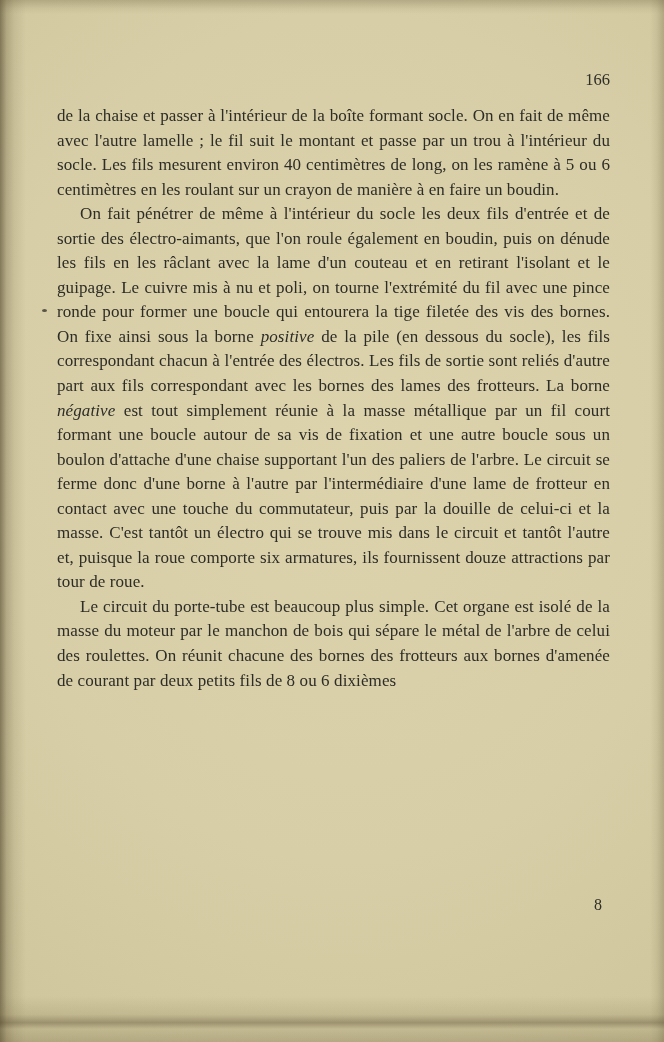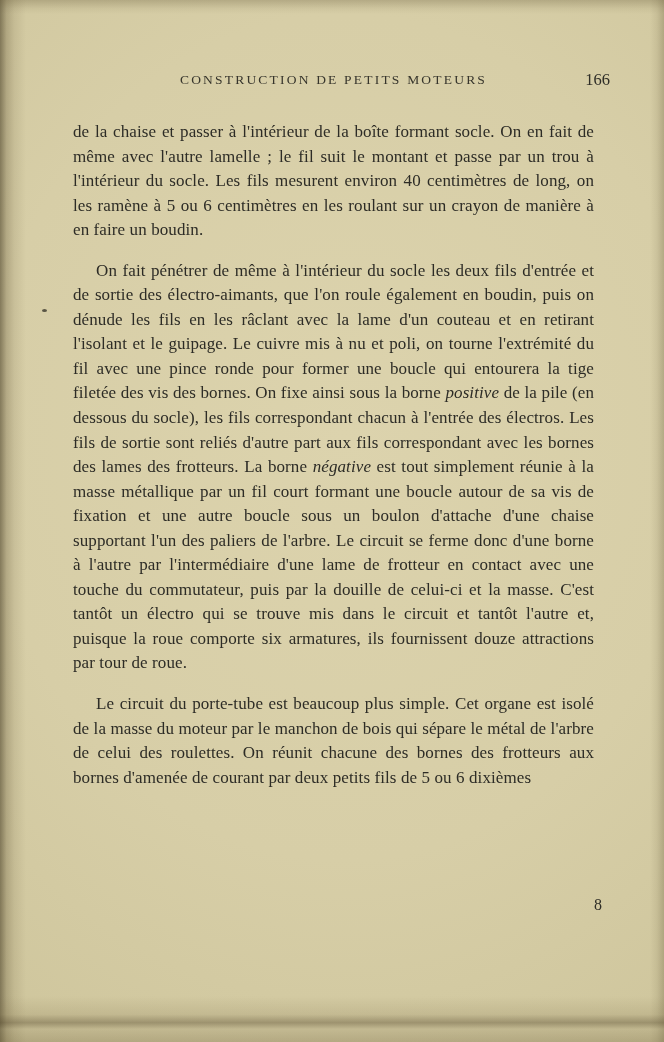--- a/index.html
+++ b/index.html
@@ -83,21 +83,21 @@
     position: absolute;
     top: 104px;
     left: 57px;
     right: 54px;
     text-align: justify;
     font-size: 17px;
     line-height: 24.55px;
     letter-spacing: 0.1px;
   }
   .page-body p {
-    margin: 16px;
+    margin: 0;
   }
   .page-body p.indent {
     text-indent: 23px;
   }
   .page-body em {
     font-style: italic;
   }
 
   .signature-mark {
     position: absolute;
@@ -106,28 +106,27 @@
     font-size: 16px;
     color: #2f2e27;
   }
 </style>
 </head>
 <body>
 
 <div class="scan-page">
 
   <div class="page-header">
-    <span class="running-title">CONSTRUCTION DE PETITS MOTEURS</span>
     <span class="page-number">166</span>
   </div>
 
   <div class="page-body">
       <p class=""><span>de la chaise et passer à l'intérieur de la boîte formant socle. On en fait de même avec l'autre lamelle ; le fil suit le montant et passe par un trou à l'intérieur du socle. Les fils mesurent environ 40 centimètres de long, on les ramène à 5 ou 6 centimètres en les roulant sur un crayon de manière à en faire un boudin.</span></p>
       <p class="indent"><span>On fait pénétrer de même à l'intérieur du socle les deux fils d'entrée et de sortie des électro-aimants, que l'on roule également en boudin, puis on dénude les fils en les râclant avec la lame d'un couteau et en retirant l'isolant et le guipage. Le cuivre mis à nu et poli, on tourne l'extrémité du fil avec une pince ronde pour former une boucle qui entourera la tige filetée des vis des bornes. On fixe ainsi sous la borne </span><em>positive</em><span> de la pile (en dessous du socle), les fils correspondant chacun à l'entrée des électros. Les fils de sortie sont reliés d'autre part aux fils correspondant avec les bornes des lames des frotteurs. La borne </span><em>négative</em><span> est tout simplement réunie à la masse métallique par un fil court formant une boucle autour de sa vis de fixation et une autre boucle sous un boulon d'attache d'une chaise supportant l'un des paliers de l'arbre. Le circuit se ferme donc d'une borne à l'autre par l'intermédiaire d'une lame de frotteur en contact avec une touche du commutateur, puis par la douille de celui-ci et la masse. C'est tantôt un électro qui se trouve mis dans le circuit et tantôt l'autre et, puisque la roue comporte six armatures, ils fournissent douze attractions par tour de roue.</span></p>
-      <p class="indent"><span>Le circuit du porte-tube est beaucoup plus simple. Cet organe est isolé de la masse du moteur par le manchon de bois qui sépare le métal de l'arbre de celui des roulettes. On réunit chacune des bornes des frotteurs aux bornes d'amenée de courant par deux petits fils de 5 ou 6 dixièmes</span></p>
+      <p class="indent"><span>Le circuit du porte-tube est beaucoup plus simple. Cet organe est isolé de la masse du moteur par le manchon de bois qui sépare le métal de l'arbre de celui des roulettes. On réunit chacune des bornes des frotteurs aux bornes d'amenée de courant par deux petits fils de 8 ou 6 dixièmes</span></p>
     </div>
 
   <span class="signature-mark">8</span>
 
   <span class="ink-speck"></span>
 
   <div class="edge-left"></div>
   <div class="edge-right"></div>
   <div class="edge-top"></div>
   <div class="edge-bottom"></div>

